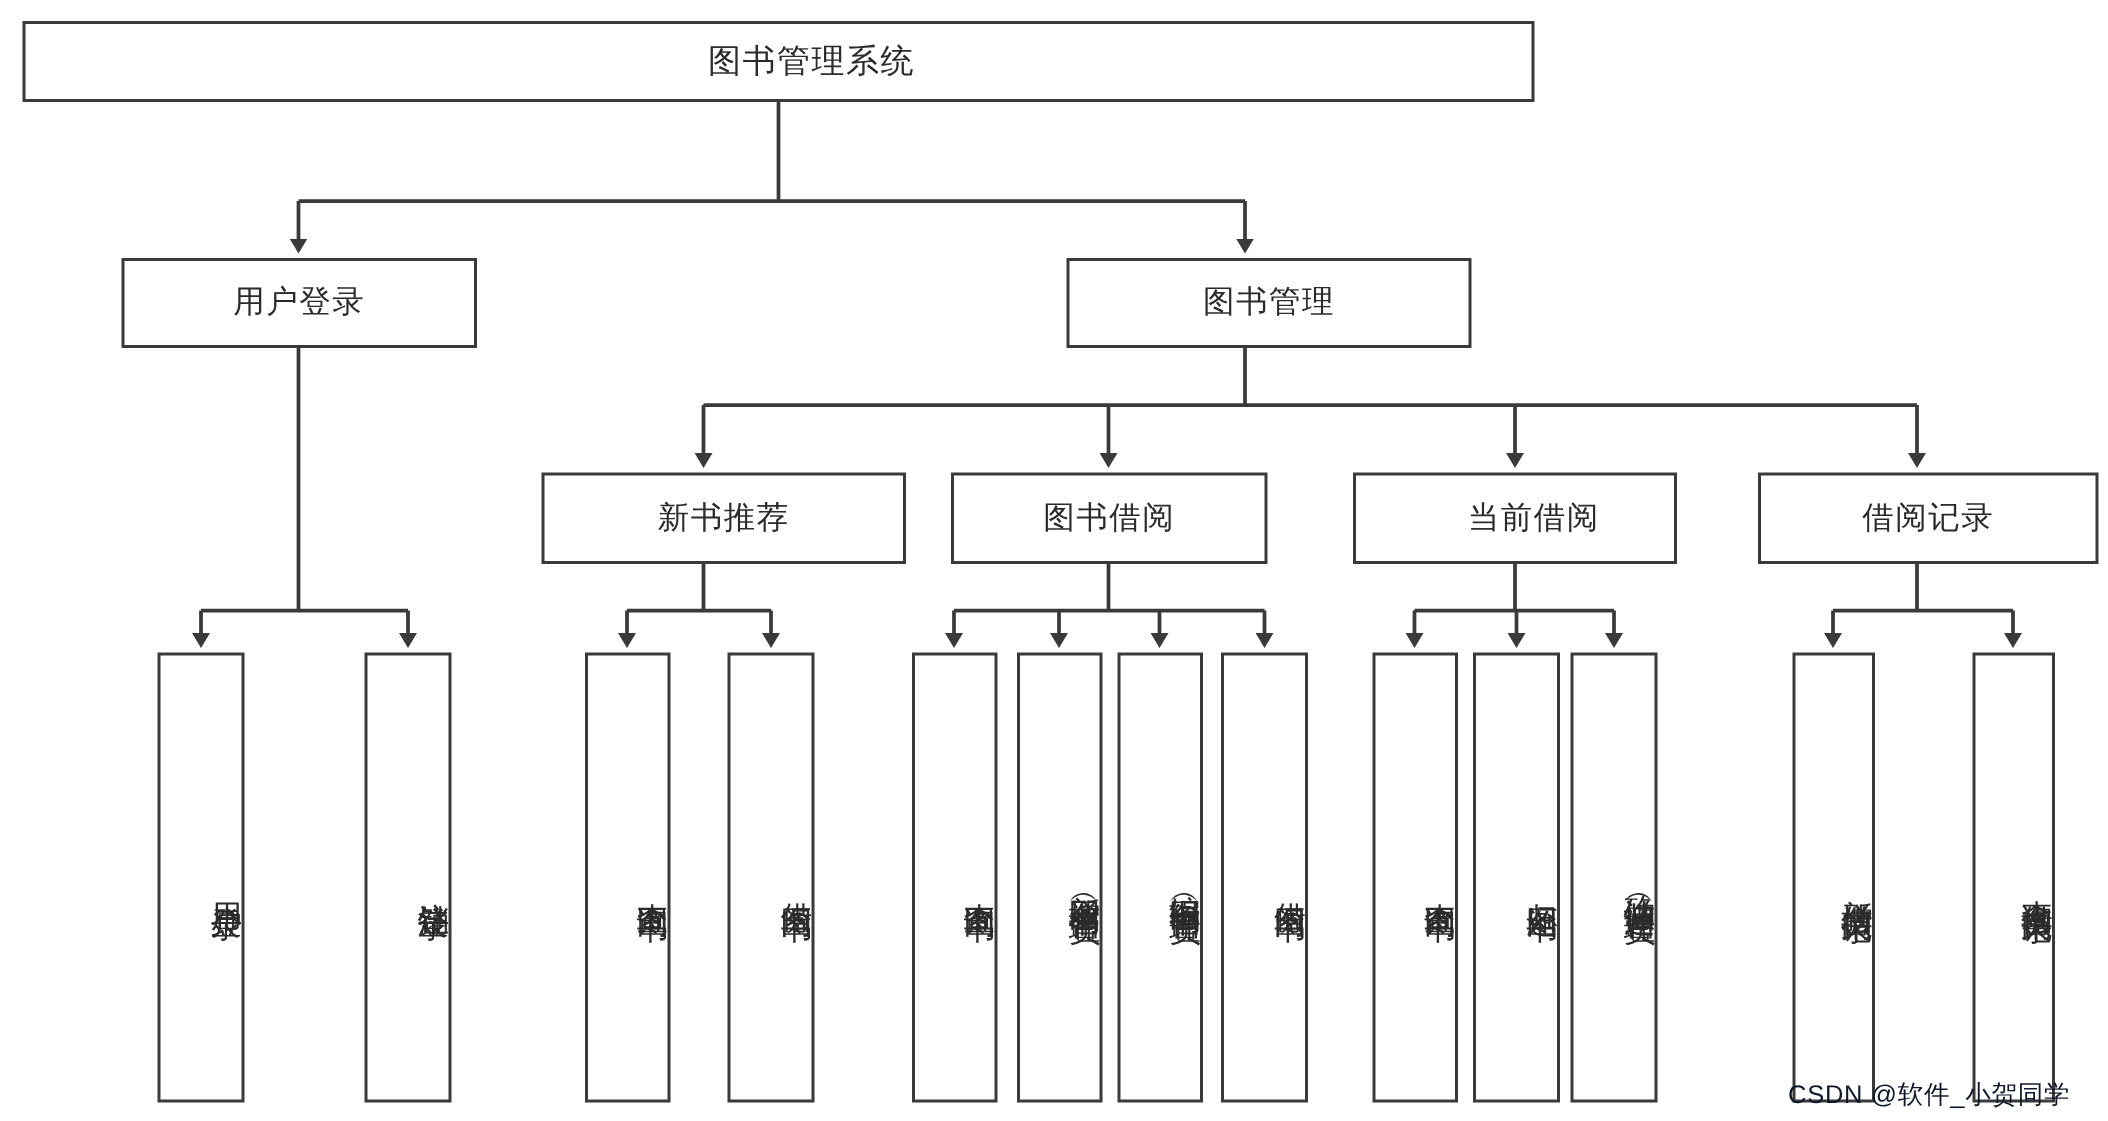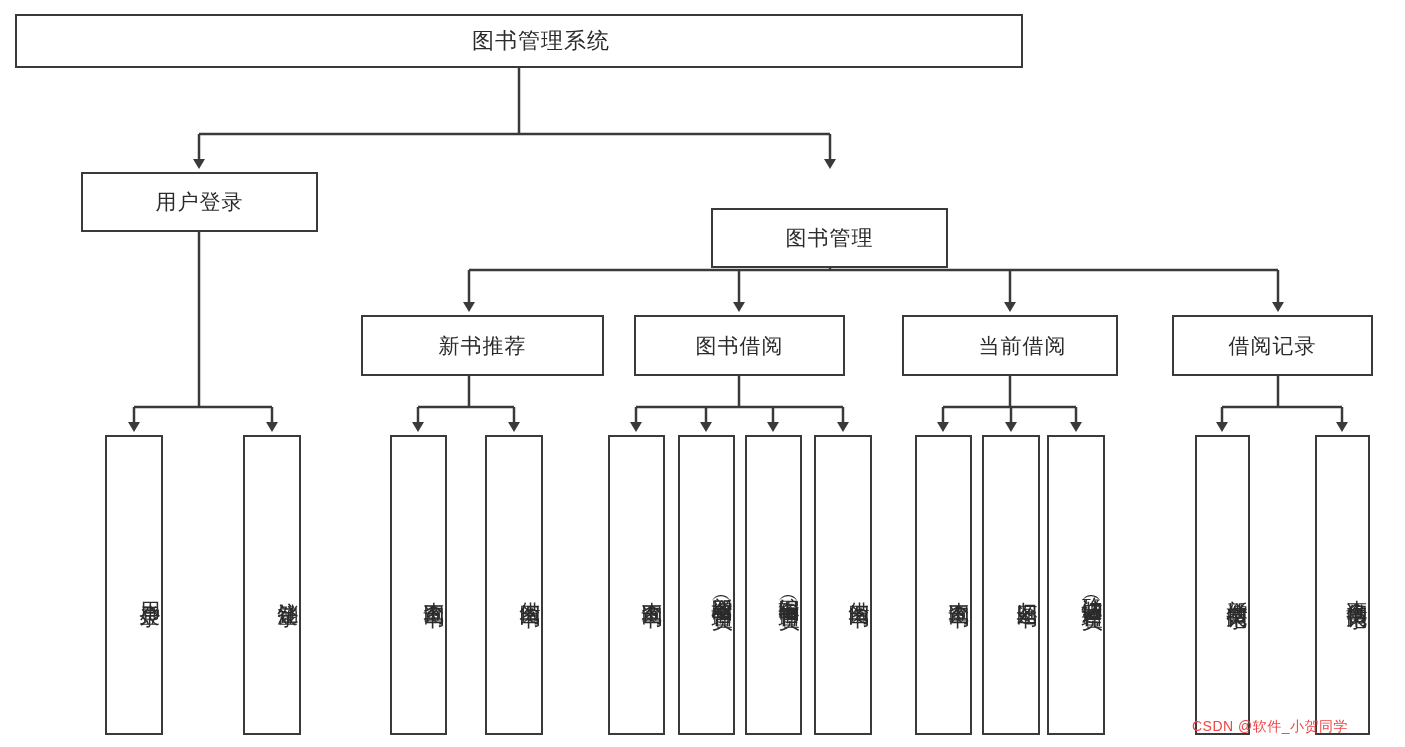--- a/index.html
+++ b/index.html
@@ -53,22 +53,22 @@
     justify-content: center;
   }
   .node.vert .vtext {
     writing-mode: vertical-rl;
     text-orientation: upright;
     white-space: nowrap;
     line-height: 1;
   }
   .watermark {
     position: absolute;
-    color: #ef4444;
-    font-size: 14px;
+    color: #0f172a;
+    font-size: 17px;
     white-space: nowrap;
     letter-spacing: 0.5px;
   }
 </style>
 </head>
 <body>
 
 <div id="canvas">
 
   <svg id="connectors" viewBox="0 0 1405 747" xmlns="http://www.w3.org/2000/svg">
@@ -117,26 +117,26 @@
       <path d="M1278,376 L1278,407"></path>
       <path d="M1222,407 L1342,407"></path>
       <path d="M1222,407 L1222,423" marker-end="url(#arrow)"></path>
       <path d="M1342,407 L1342,423" marker-end="url(#arrow)"></path>
     </g>
   </svg>
 
   <div class="node root horiz" id="node-root" style="left: 15px; top: 14px; width: 1008px; height: 54px; padding-left: 44px;">图书管理系统</div>
 
   <div class="node horiz" id="node-l2-0" style="left: 81px; top: 172px; width: 237px; height: 60px;">用户登录</div>
-  <div class="node horiz" id="node-l2-1" style="left: 711px; top: 172px; width: 237px; height: 60px; margin-top: 36px;">图书管理</div>
+  <div class="node horiz" id="node-l2-1" style="left: 711px; top: 172px; width: 270px; height: 60px;">图书管理</div>
 
   <div class="node horiz" id="node-l3-0" style="left: 361px; top: 315px; width: 243px; height: 61px;">新书推荐</div>
   <div class="node horiz" id="node-l3-1" style="left: 634px; top: 315px; width: 211px; height: 61px; text-align: right;">图书借阅</div>
   <div class="node horiz" id="node-l3-2" style="left: 902px; top: 315px; width: 216px; height: 61px; padding-left: 25px;">当前借阅</div>
-  <div class="node horiz" id="node-l3-3" style="left: 1172px; top: 315px; width: 201px; height: 61px;">借阅记录</div>
+  <div class="node horiz" id="node-l3-3" style="left: 1172px; top: 315px; width: 227px; height: 61px;">借阅记录</div>
 
   <div class="node vert" id="leaf-0" style="left: 105px; top: 435px; width: 58px; height: 300px;">
       <span class="vtext" style="font-size: 21px;">用户登录</span>
     </div>
   <div class="node vert" id="leaf-1" style="left: 243px; top: 435px; width: 58px; height: 300px;">
       <span class="vtext" style="font-size: 21px;">注销登录</span>
     </div>
   <div class="node vert" id="leaf-2" style="left: 390px; top: 435px; width: 57px; height: 300px;">
       <span class="vtext" style="font-size: 21px;">查询图书</span>
     </div>

